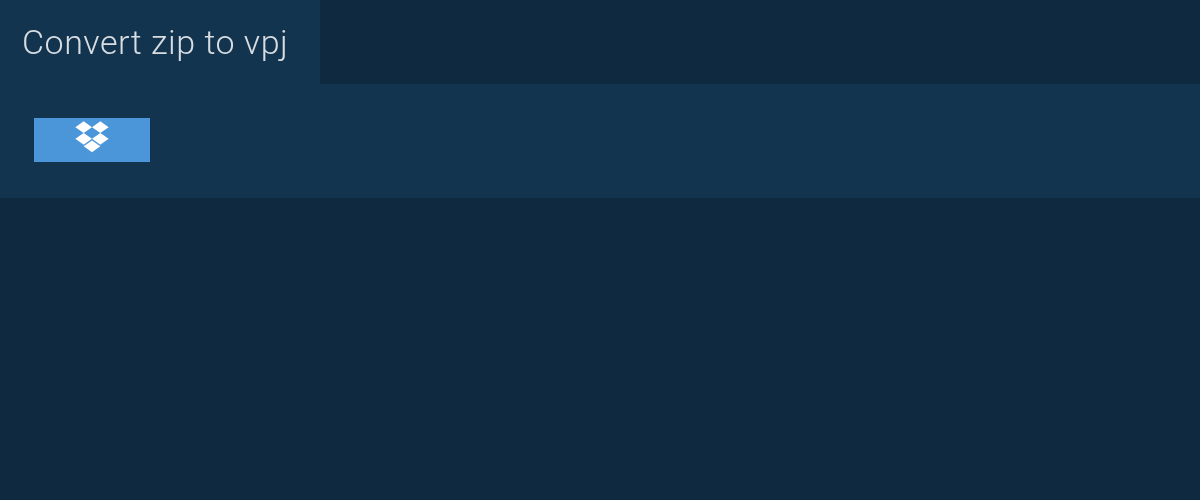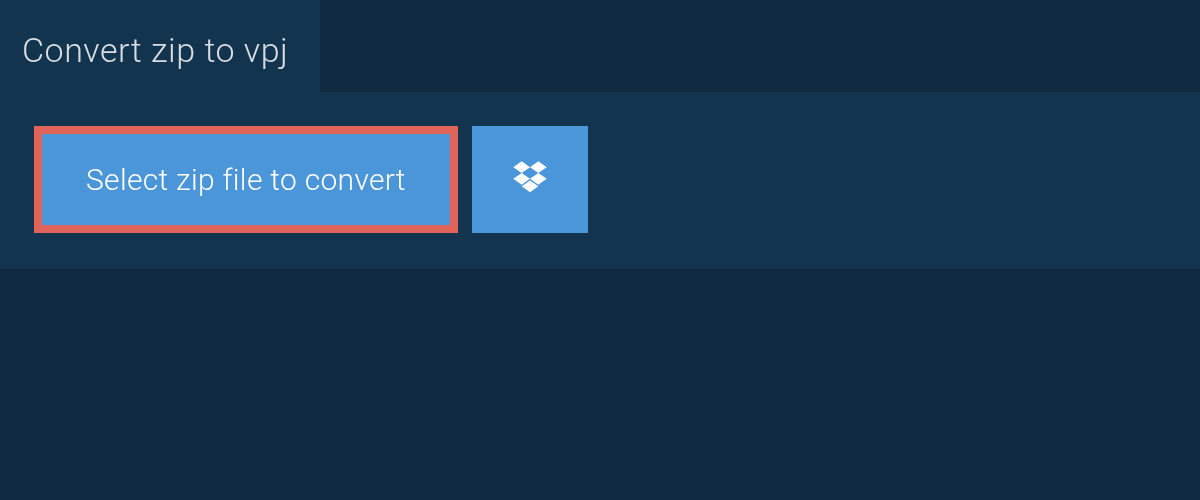--- a/index.html
+++ b/index.html
@@ -11,21 +11,21 @@
       width: 1200px;
       height: 500px;
       background: #0f2940;
       font-family: -apple-system, BlinkMacSystemFont, "Segoe UI", Roboto, "Helvetica Neue", Arial, sans-serif;
       font-weight: 300;
       overflow: hidden;
     }
     .header-tab {
       background: #13344f;
       display: inline-block;
-      padding: 30px 32px 22px 22px;
+      padding: 22px 32px 22px 22px;
       color: #d8dde2;
       font-size: 34px;
       font-weight: 300;
       letter-spacing: 0.5px;
     }
     .panel {
       background: #13344f;
       padding: 34px 34px 36px 34px;
       width: 100%;
     }
@@ -65,23 +65,20 @@
 <body>
 
 
 
 <div class="header-tab">
   <span>Convert zip to vpj</span>
 </div>
 
 <div class="panel">
   <div class="button-row">
-    <div class="select-button">
-      <span>Select zip file to convert</span>
-    </div>
     <div class="dropbox-button">
       <span>
         <svg viewBox="0 0 48 48">
           <path d="M14 4 L24 11 L14 18 L4 11 Z"></path>
           <path d="M34 4 L44 11 L34 18 L24 11 Z"></path>
           <path d="M14 18 L24 25 L14 32 L4 25 Z"></path>
           <path d="M34 18 L44 25 L34 32 L24 25 Z"></path>
           <path d="M14 34 L24 27 L34 34 L24 41 Z"></path>
         </svg>
       </span>

